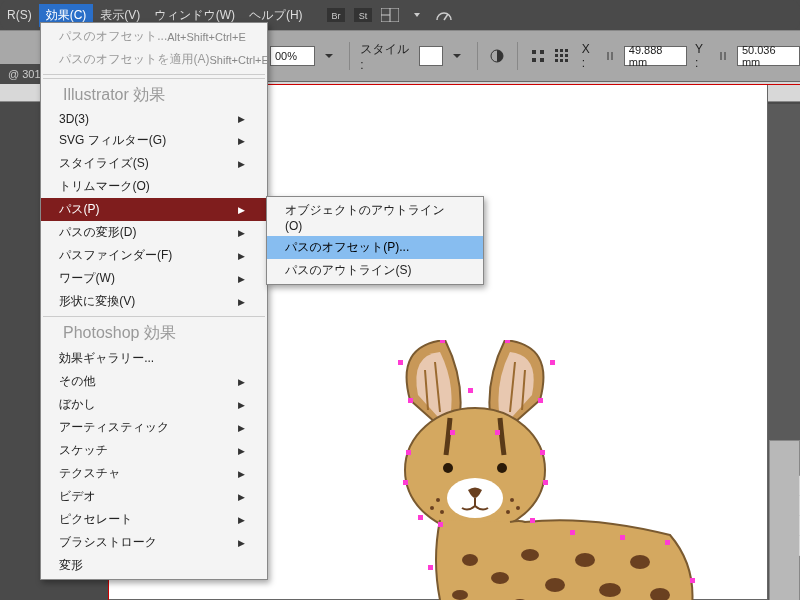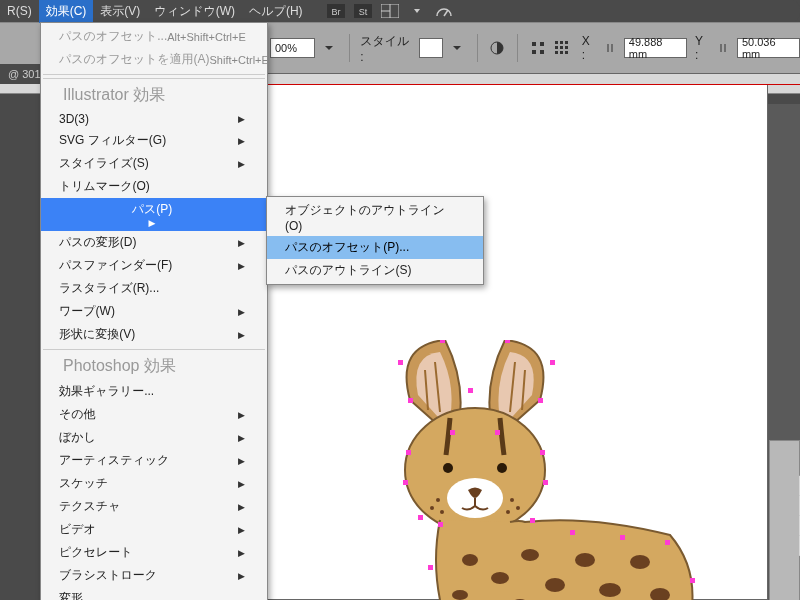--- a/index.html
+++ b/index.html
@@ -1,17 +1,17 @@
 <!DOCTYPE html>
 <html><head>
 <meta charset="utf-8">
 <style>
 * { margin: 0; padding: 0; box-sizing: border-box; font-family: "Meiryo UI", "MS PGothic", sans-serif; }
 body { width: 800px; height: 600px; background: #4a4a4a; overflow: hidden; position: relative; }
-.menubar { height: 22px; background: #4a4a4a; display: flex; align-items: center; font-size: 12px; color: #ddd; padding-left: 0; border-radius: 9px; }
+.menubar { height: 30px; background: #4a4a4a; display: flex; align-items: center; font-size: 12px; color: #ddd; padding-left: 0; border-radius: 9px; }
 .menubar .menu-item { padding: 3px 7px; cursor: default; }
 .menubar .menu-item.active { background: #2a6fc9; color: #fff; }
 .menubar .sep { width: 10px; }
 .menubar .icon-btn { width: 22px; height: 18px; display: flex; align-items: center; justify-content: center; margin-left: 5px; }
 .toolbar { height: 52px; background: #a8a8a8; border-top: 1px solid #888; border-bottom: 1px solid #666; display: flex; align-items: center; font-size: 12px; color: #222; padding-left: 270px; gap: 4px; }
 .toolbar .divider { width: 1px; height: 28px; background: #888; margin: 0 6px; }
 .toolbar .field { background: #fff; border: 1px solid #666; height: 20px; padding: 0 4px; font-size: 11px; display: flex; align-items: center; }
 .toolbar .small-icon { width: 20px; height: 20px; display: flex; align-items: center; justify-content: center; border: 1px solid transparent; }
 .ruler-area { height: 20px; background: #d8d8d8; border-bottom: 1px solid #888; }
 .status-strip { height: 20px; background: #4a4a4a; color: #ccc; font-size: 11px; display: flex; align-items: center; padding-left: 8px; }
@@ -19,21 +19,21 @@
 .canvas-bg { position: absolute; top: 104px; left: 108px; right: 0; bottom: 0; background: #5a5a5a; }
 .red-line-v { position: absolute; top: 84px; left: 108px; width: 1px; height: 520px; background: #c00; }
 .red-line-h { position: absolute; top: 84px; left: 108px; width: 700px; height: 1px; background: #c00; }
 .artwork { position: absolute; top: 340px; left: 390px; width: 340px; height: 280px; }
 .panel-strip { position: absolute; right: 0; top: 440px; width: 30px; height: 188px; background: #b8b8b8; border: 1px solid #888; padding-left: 29px; }
 .panel-strip .panel-tab { font-size: 10px; color: #333; writing-mode: horizontal-tb; padding: 3px 2px; border-bottom: 1px solid #999; }
 .panel-strip .eye { width: 24px; height: 20px; display: flex; align-items: center; justify-content: center; border-bottom: 1px solid #ccc; background: #d8d8d8; }
 .dropdown { position: absolute; top: 22px; left: 40px; width: 228px; background: #f4f4f4; border: 1px solid #888; box-shadow: 2px 3px 6px rgba(0,0,0,0.35); font-size: 12px; padding: 2px 0; }
 .dropdown .dd-item { padding: 3px 22px 3px 18px; color: #222; display: flex; justify-content: space-between; align-items: center; cursor: default; white-space: nowrap; }
 .dropdown .dd-item.disabled { color: #999; }
-.dropdown .dd-item.highlight { background: #3b82f6; color: #fff; flex-direction: column; }
+.dropdown .dd-item.highlight { background: #7f1d1d; color: #fff; }
 .dropdown .dd-item.header { color: #999; font-size: 16px; padding-left: 22px; }
 .dropdown .dd-sep { height: 1px; background: #ccc; margin: 3px 2px; }
 .dropdown .arrow { font-size: 9px; color: #333; }
 .dropdown .dd-item.highlight .arrow { color: #fff; }
 .dropdown .shortcut { color: #888; font-size: 11px; }
 .submenu { position: absolute; top: 196px; left: 266px; width: 218px; background: #f4f4f4; border: 1px solid #888; box-shadow: 2px 3px 6px rgba(0,0,0,0.35); font-size: 12px; padding: 2px 0; }
 .submenu .dd-item { padding: 3px 22px 3px 18px; color: #222; cursor: default; }
 .submenu .dd-item.highlight { background: #87bdf0; color: #000; }
 svg { display: block; }
 </style>
@@ -285,23 +285,20 @@
       </div>
       <div class="dd-item">
         <span>パスの変形(D)</span>
         <span class="arrow">▶</span>
       </div>
       <div class="dd-item">
         <span>パスファインダー(F)</span>
         <span class="arrow">▶</span>
       </div>
       <div class="dd-item">
-        <span>ラスタライズ(R)...</span>
-      </div>
-      <div class="dd-item">
         <span>ワープ(W)</span>
         <span class="arrow">▶</span>
       </div>
       <div class="dd-item">
         <span>形状に変換(V)</span>
         <span class="arrow">▶</span>
       </div>
     </div>
   <div class="dd-sep"></div>
   <div class="dd-item header">Photoshop 効果</div>

